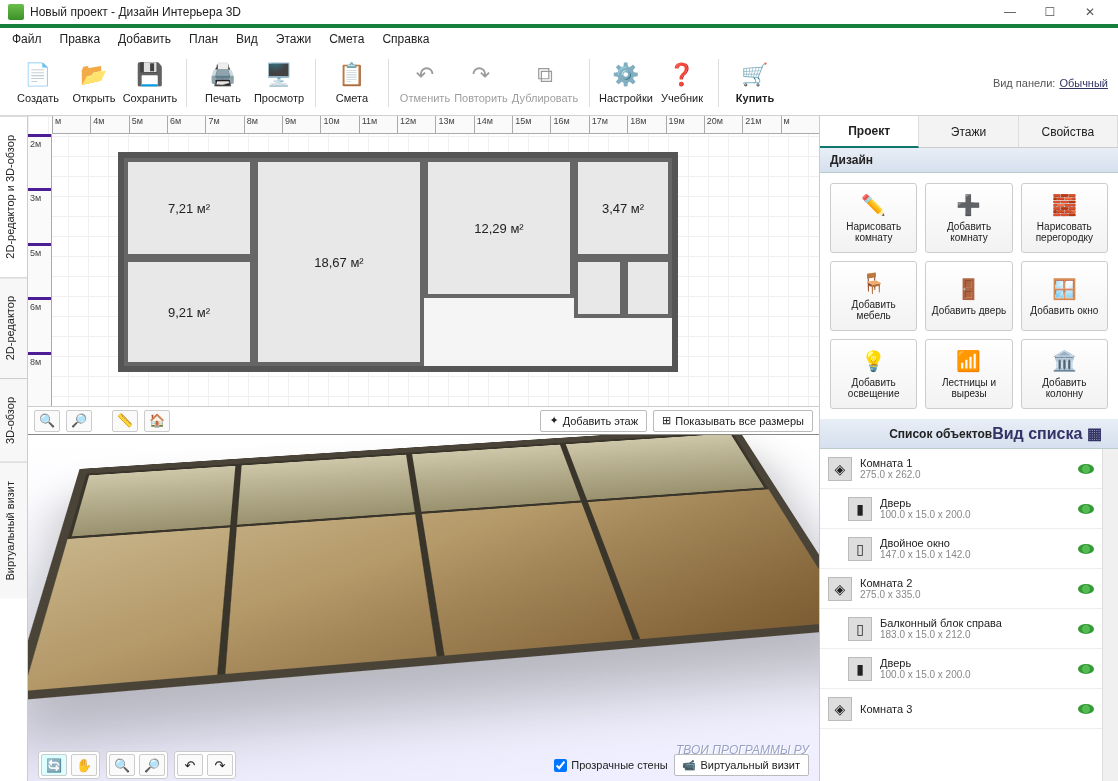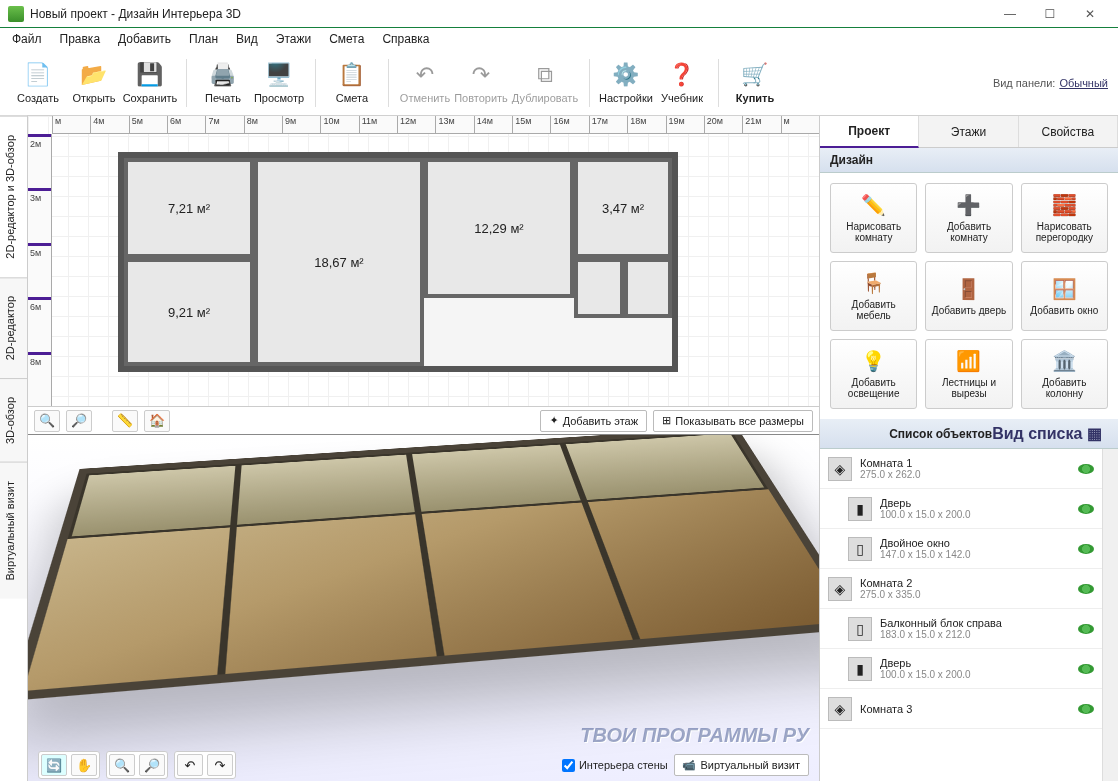--- a/index.html
+++ b/index.html
@@ -1,17 +1,17 @@
 <!DOCTYPE html>
 <html><head>
 <meta charset="utf-8">
 <style>
 * { box-sizing: border-box; margin: 0; padding: 0; font-family: "Segoe UI", Tahoma, sans-serif; }
 body { background: #fff; width: 1118px; height: 781px; overflow: hidden; font-size: 12px; color: #222; }
-.titlebar { height: 28px; display: flex; align-items: center; padding: 0 8px; border-bottom: 1px solid #15803d; }
+.titlebar { height: 28px; display: flex; align-items: center; padding: 0 8px; border-bottom: 4px solid #15803d; }
 .titlebar .icon { width: 16px; height: 16px; margin-right: 6px; background: linear-gradient(#6abf4b, #3a8f2a); border-radius: 2px; }
 .titlebar .title { flex: 1; font-size: 12px; }
 .winbtns { display: flex; }
 .winbtn { width: 40px; height: 24px; display: flex; align-items: center; justify-content: center; color: #555; }
 .menubar { height: 22px; display: flex; align-items: center; padding: 0 4px; gap: 2px; }
 .menuitem { padding: 2px 8px; font-size: 12px; }
 .toolbar { height: 66px; display: flex; align-items: center; padding: 4px 10px; border-bottom: 1px solid #d0d0d0; background: #fff; }
 .tbtn { display: flex; flex-direction: column; align-items: center; justify-content: center; width: 56px; height: 56px; font-size: 11px; gap: 3px; }
 .tbtn.wide { width: 72px; }
 .tbtn .ico { width: 28px; height: 28px; display: flex; align-items: center; justify-content: center; font-size: 22px; }
@@ -35,36 +35,36 @@
 .botbar2d .spacer { flex: 1; }
 .pillbtn { height: 22px; padding: 0 8px; border: 1px solid #bbb; background: #fff; border-radius: 2px; display: flex; align-items: center; gap: 4px; font-size: 11px; }
 .bottom3d { flex: 1; position: relative; background: linear-gradient(#fff, #eef); overflow: hidden; }
 .floor3d { position: absolute; top: 12px; left: 60px; width: 660px; height: 270px; background: linear-gradient(160deg, #d1c29b 0%, #b59a6a 50%, #7a5a30 100%); transform: perspective(900px) rotateX(52deg) rotateZ(-6deg); transform-origin: center top; border: 8px solid #4a4338; box-shadow: 0 40px 50px rgba(0,0,0,.25); }
 .floor3d .wall { position: absolute; background: linear-gradient(#cdc6a8, #9a926f); border: 3px solid #3a352b; }
 .botbar3d { position: absolute; bottom: 2px; left: 4px; right: 4px; height: 28px; display: flex; align-items: center; gap: 6px; padding: 0 6px; }
 .botbar3d .group { display: flex; gap: 4px; border: 1px solid #ccc; border-radius: 3px; padding: 2px; background: #fff; }
 .rightpanel { width: 298px; display: flex; flex-direction: column; background: #fff; }
 .rtabs { display: flex; height: 32px; border-bottom: 1px solid #ccc; }
 .rtab { flex: 1; display: flex; align-items: center; justify-content: center; font-size: 12px; border-right: 1px solid #ddd; background: #f3f3f3; }
-.rtab.active { background: #fff; border-bottom: 2px solid #4c1d95; font-weight: 600; margin-bottom: -1px; }
+.rtab.active { background: #fff; border-bottom: 2px solid #0f766e; font-weight: 600; margin-bottom: -1px; }
 .section-hdr { background: linear-gradient(#e8eef6, #d6e0ee); padding: 5px 10px; font-weight: 600; border-bottom: 1px solid #bcc; font-size: 12px; }
 .toolgrid { display: grid; grid-template-columns: repeat(3, 1fr); gap: 8px; padding: 10px; }
 .toolcard { border: 1px solid #ccc; border-radius: 3px; background: linear-gradient(#fff, #f2f2f2); height: 70px; display: flex; flex-direction: column; align-items: center; justify-content: center; font-size: 10px; text-align: center; gap: 4px; padding: 4px; }
 .toolcard .ico { font-size: 20px; }
 .listhdr { display: flex; align-items: center; justify-content: flex-end; }
 .listhdr .viewlbl { font-size: 16px; color: #336; padding-right: 6px; }
 .objlist { flex: 1; overflow: auto; }
 .objrow { display: flex; align-items: center; height: 40px; border-bottom: 1px solid #eee; padding: 0 8px; gap: 8px; }
 .objrow.child { padding-left: 28px; }
 .objrow .thumb { width: 24px; height: 24px; background: #ddd; border: 1px solid #bbb; display: flex; align-items: center; justify-content: center; font-size: 14px; }
 .objrow .meta { display: flex; flex-direction: column; font-size: 11px; }
 .objrow .dims { font-size: 10px; color: #888; }
 .objrow .eye { margin-left: auto; width: 16px; height: 10px; border-radius: 50%; background: radial-gradient(circle, #5b5 40%, #393 42%); }
 .scrollbar { width: 16px; background: #f0f0f0; border-left: 1px solid #ddd; }
-.watermark { position: absolute; bottom: 34px; right: 10px; font-size: 20px; font-style: italic; font-weight: bold; color: rgba(60,80,140,.5); text-shadow: 1px 1px 0 #fff; pointer-events: none; }
+.watermark { position: absolute; bottom: 24px; right: 10px; font-size: 12px; font-style: italic; font-weight: normal; color: rgba(60,80,140,.5); text-shadow: 1px 1px 0 #fff; pointer-events: none; }
 </style>
 </head>
 <body>
 
 <div class="titlebar">
   <div class="icon"></div>
   <div class="title">Новый проект - Дизайн Интерьера 3D</div>
   <div class="winbtns">
     <div class="winbtn">—</div>
     <div class="winbtn">☐</div>
@@ -223,21 +223,21 @@
           <div class="iconbtn">🔍</div>
           <div class="iconbtn">🔎</div>
         </div>
         <div class="group">
           <div class="iconbtn">↶</div>
           <div class="iconbtn">↷</div>
         </div>
         <div style="flex:1"></div>
         <label style="display:flex;align-items:center;gap:4px;font-size:11px">
             <input type="checkbox" checked="" style="">
-            <span>Интерьера стены</span>
+            <span>Прозрачные стены</span>
           </label>
         <div class="pillbtn">
             <span>📹</span>
             <span>Виртуальный визит</span>
           </div>
       </div>
     </div>
   </div>
 
   <div class="rightpanel">

